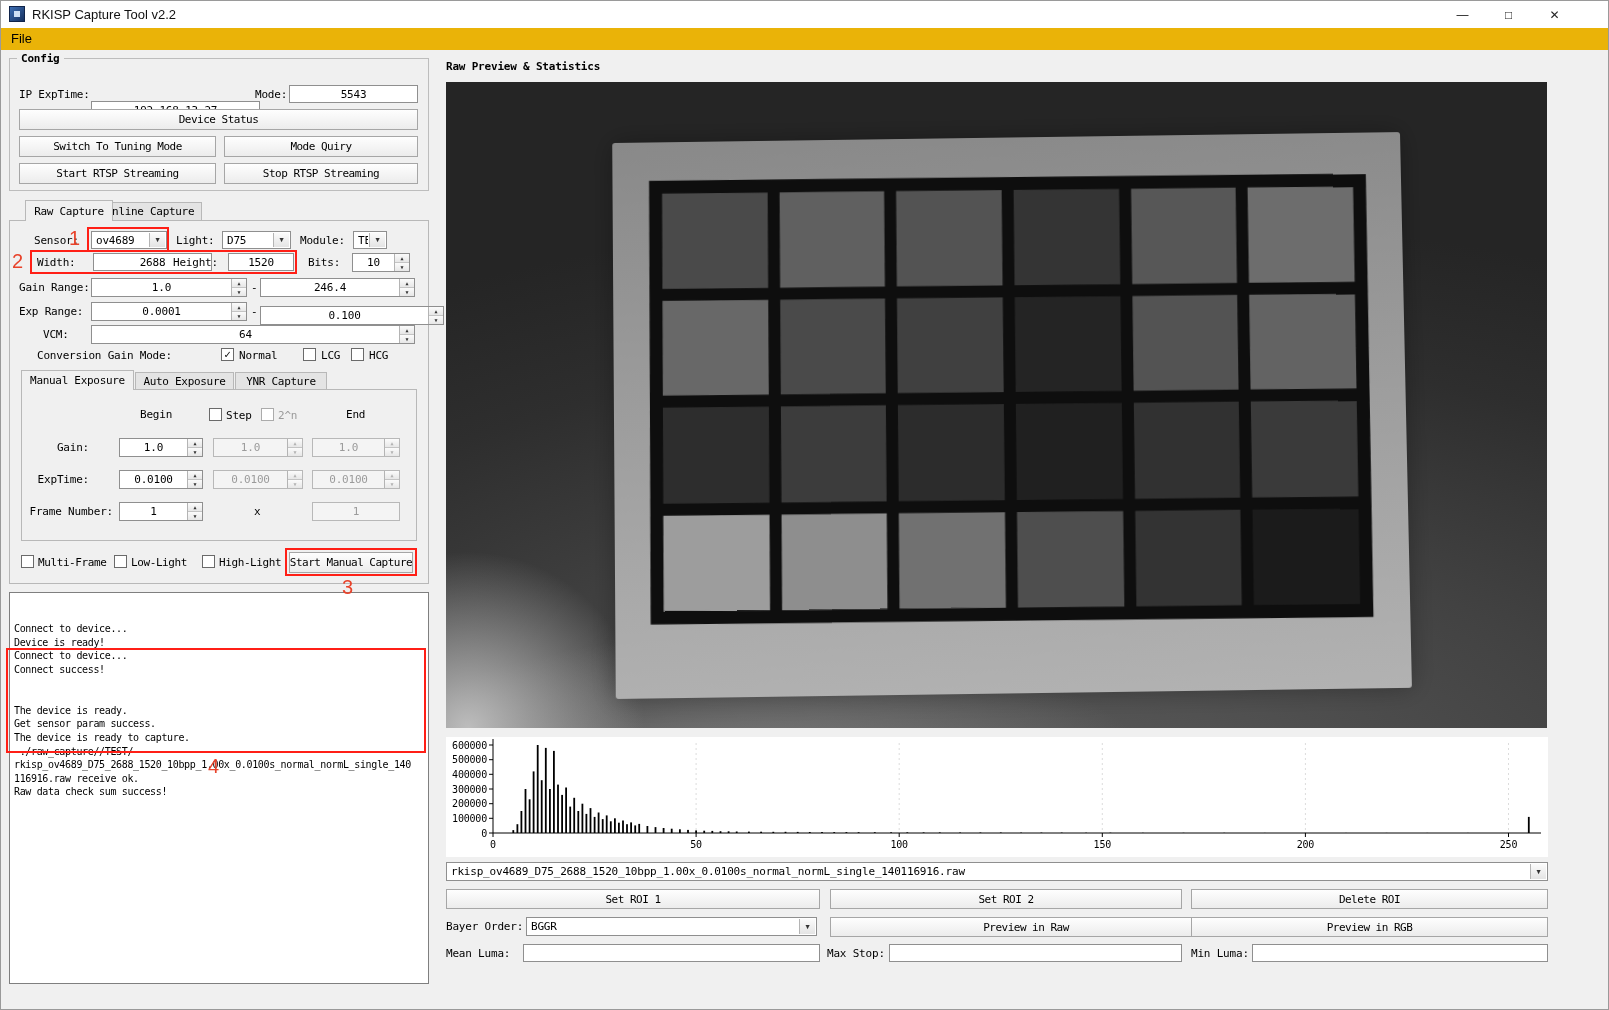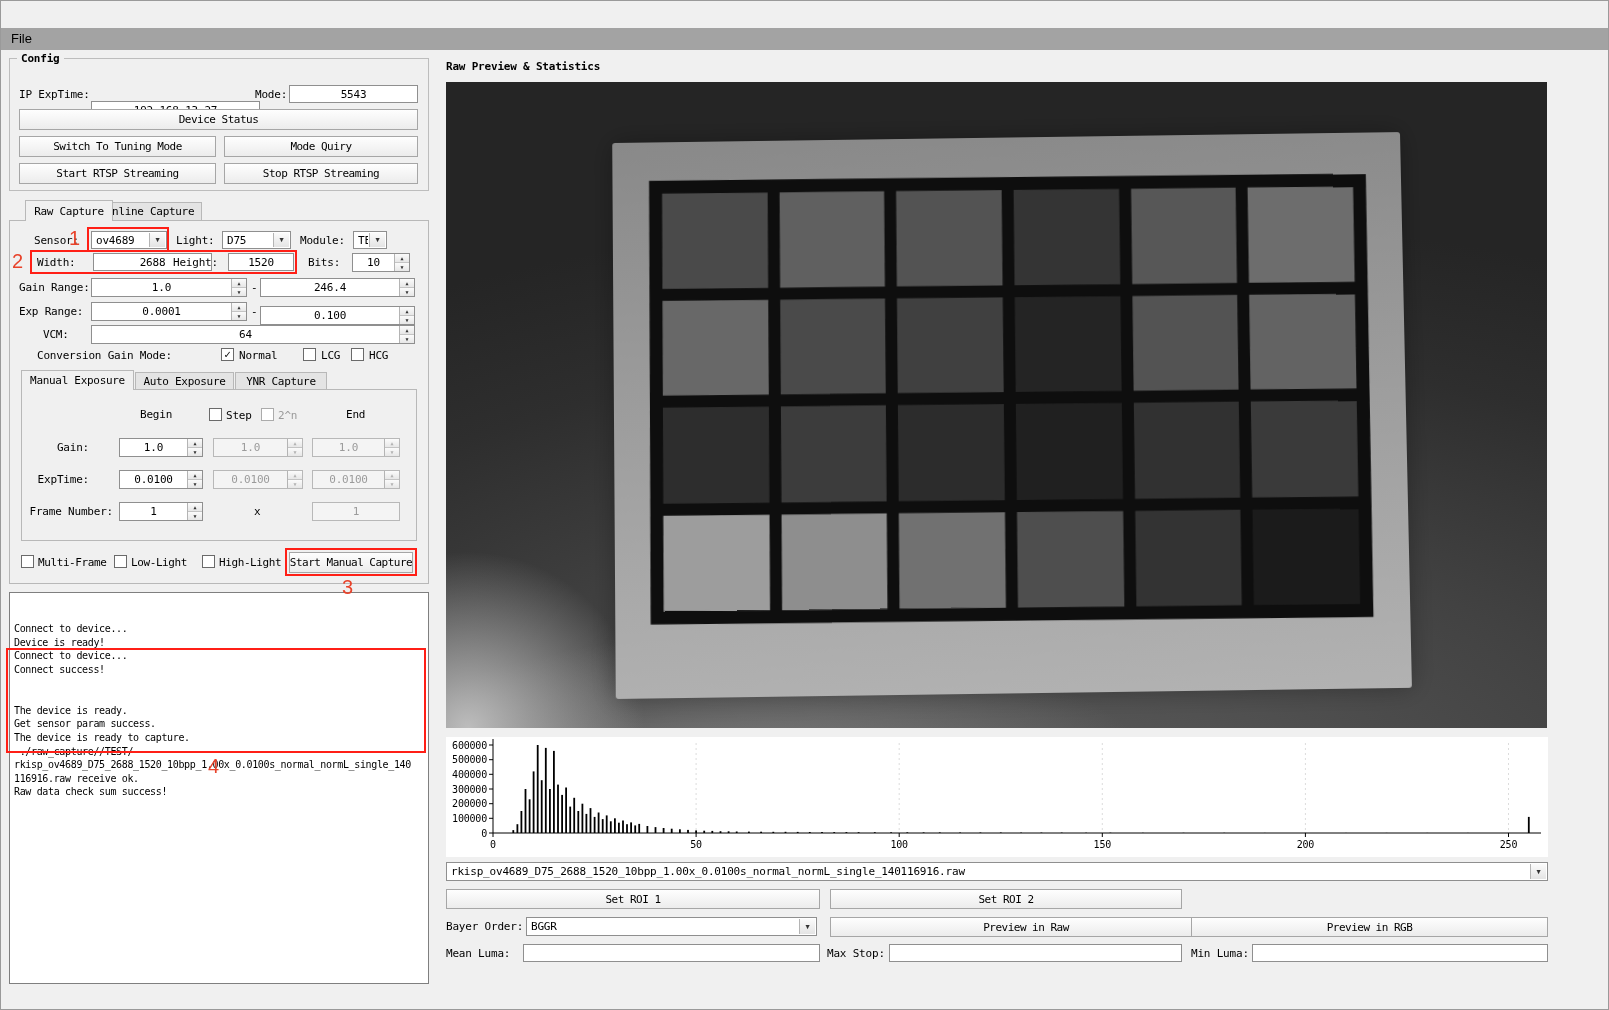--- a/index.html
+++ b/index.html
@@ -2,21 +2,21 @@
 <html><head>
 <meta charset="utf-8">
 <style>
   *{margin:0;padding:0;box-sizing:border-box}
   html,body{background:#d4d4d4}
   #app{position:relative;width:1609px;height:1010px;background:#f0f0f0;overflow:hidden;
        font-family:"DejaVu Sans Mono","Liberation Mono",monospace;font-size:11px;letter-spacing:-0.2px;color:#000;
        border:1px solid #9a9a9a}
   .abs{position:absolute}
   .titlebar{left:0;top:0;width:100%;height:27px;background:#fff}
-  .menubar{left:0;top:27px;width:100%;height:22px;background:#a3a3a3}
+  .menubar{left:0;top:27px;width:100%;height:22px;background:#eab308}
   .title-text{font-family:"Liberation Sans",sans-serif;font-size:13px;letter-spacing:0;color:#111}
   .menu-item{font-family:"Liberation Sans",sans-serif;font-size:13px;letter-spacing:0;padding:2px 7px}
   .appicon{width:16px;height:16px;background:linear-gradient(135deg,#3d6fb4,#16305e);border:1px solid #10244a}
   .appicon::after{content:"";display:block;width:6px;height:6px;margin:4px;background:#cfe0f4}
   .winbtn{width:45px;height:27px;display:flex;align-items:center;justify-content:center;
           font-family:"Liberation Sans",sans-serif;font-size:12px;letter-spacing:0;color:#222}
   .lbl{position:absolute;white-space:nowrap}
   .bold{font-weight:bold}
   .right{text-align:right}
   .btn{position:absolute;background:linear-gradient(#fefefe,#ececec);border:1px solid #a6a6a6;
@@ -65,20 +65,33 @@
          display:grid;grid-template-columns:repeat(6,1fr);grid-template-rows:repeat(4,1fr);gap:12px;transform:rotate(0.2deg)}
   .patch{width:100%;height:100%}
   #hist-svg{position:absolute;background:#fff}
   .tick{font:10px "DejaVu Sans Mono",monospace;fill:#000}
 </style>
 </head>
 <body>
 
 <div id="app">
 
+  <div class="abs titlebar">
+    <div class="abs appicon" style="left:8px;top:5px"></div>
+    <span class="abs title-text" style="left:31px;top:6px">RKISP Capture Tool v2.2</span>
+    <div class="abs winbtn" style="left:1439px;top:0">
+      <span>—</span>
+    </div>
+    <div class="abs winbtn" style="left:1485px;top:0">
+      <span>□</span>
+    </div>
+    <div class="abs winbtn" style="left:1531px;top:0">
+      <span>✕</span>
+    </div>
+  </div>
 
   <div class="abs menubar">
     <span class="abs menu-item" style="left:3px;top:1px">File</span>
   </div>
 
   <div class="group" style="left:8px;top:57px;width:420px;height:133px"></div>
   <span class="group-title" style="left:16px;top:51px">Config</span>
 
   <span class="lbl" style="left:18px;top:87px">IP ExpTime:</span>
   <span class="field" style="left:90px;top:100px;width:169px">
@@ -151,21 +164,21 @@
 
   <span class="lbl" style="left:18px;top:304px">Exp Range:</span>
   <div class="spin" style="left:90px;top:301px;width:156px">
     <input class="inp" value="0.0001" style="">
     <span class="spin-btns">
         <span class="spin-b up"></span>
         <span class="spin-b dn"></span>
       </span>
   </div>
   <span class="lbl" style="left:250px;top:304px">-</span>
-  <div class="spin" style="left:259px;top:305px;width:155px">
+  <div class="spin" style="left:259px;top:305px;width:184px">
     <input class="inp" value="0.100" style="">
     <span class="spin-btns">
         <span class="spin-b up"></span>
         <span class="spin-b dn"></span>
       </span>
   </div>
 
   <span class="lbl" style="left:42px;top:327px">VCM:</span>
   <div class="spin" style="left:90px;top:324px;width:324px">
     <input class="inp" value="64" style="">
@@ -448,20 +461,21 @@
       <line x1="47" y1="96" x2="1095" y2="96" stroke="#000"></line>
     </svg>
 
   <div class="dd" style="left:445px;top:861px;width:1102px;height:19px">
     <span class="dd-text">rkisp_ov4689_D75_2688_1520_10bpp_1.00x_0.0100s_normal_normL_single_140116916.raw</span>
     <span class="dd-btn"></span>
   </div>
 
   <div class="btn" style="left:445px;top:888px;width:374px;height:20px">Set ROI 1</div>
   <div class="btn" style="left:829px;top:888px;width:352px;height:20px">Set ROI 2</div>
+  <div class="btn" style="left:1190px;top:888px;width:357px;height:20px">Delete ROI</div>
 
   <span class="lbl" style="left:445px;top:919px">Bayer Order:</span>
   <div class="dd" style="left:525px;top:916px;width:291px;height:19px">
     <span class="dd-text">BGGR</span>
     <span class="dd-btn"></span>
   </div>
   <div class="btn" style="left:829px;top:916px;width:392px;height:20px">Preview in Raw</div>
   <div class="btn" style="left:1190px;top:916px;width:357px;height:20px">Preview in RGB</div>
 
   <span class="lbl" style="left:445px;top:946px">Mean Luma:</span>

